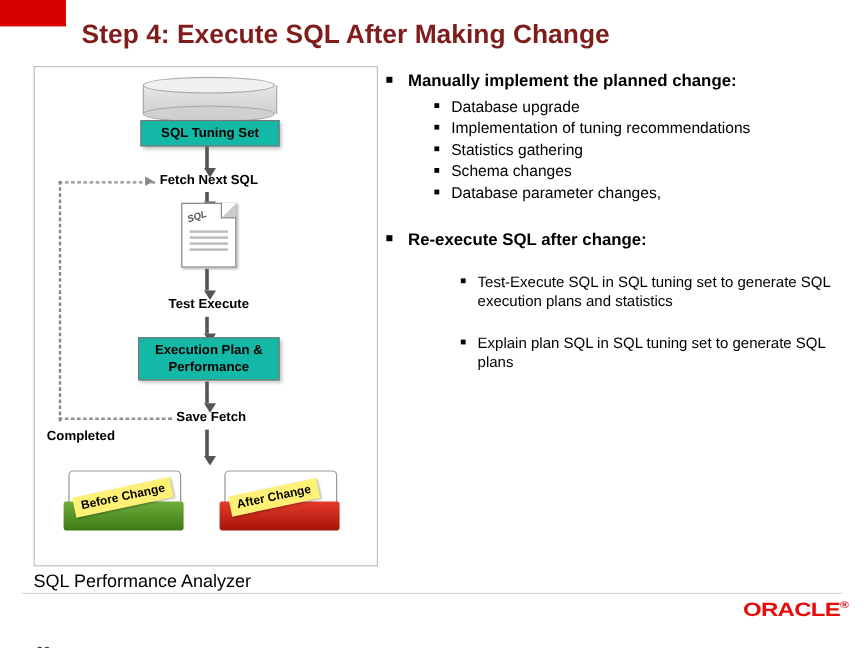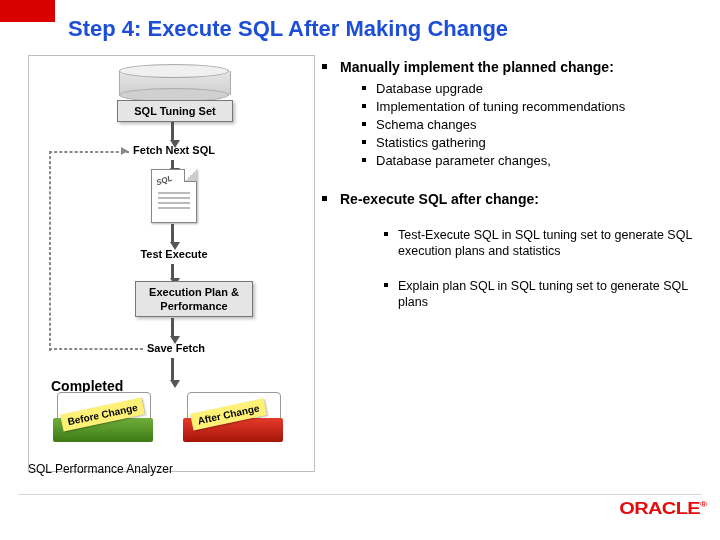--- a/index.html
+++ b/index.html
@@ -15,21 +15,21 @@
     position: absolute;
     top: 0; left: 0;
     width: 55px; height: 22px;
     background: #d90000;
   }
   .title {
     position: absolute;
     top: 16px; left: 68px;
     font-size: 22px;
     font-weight: bold;
-    color: #1d4ed8;
+    color: #7f1d1d;
   }
   .diagram {
     position: absolute;
     top: 55px; left: 28px;
     width: 285px; height: 415px;
     border: 1px solid #bfbfbf;
   }
   .cyl {
     position: absolute;
     left: 90px; top: 8px;
@@ -44,38 +44,38 @@
     position:absolute; left:0; top:0; width:110px; height:14px;
     background:#f0f0f0; border:1px solid #aaa; border-radius:50%;
     box-sizing:border-box;
   }
   .cyl-bot {
     position:absolute; left:0; top:24px; width:110px; height:14px;
     background:#d0d0d0; border:1px solid #aaa; border-radius:50%;
     box-sizing:border-box;
   }
   .box {
-    position:absolute; background:#e5e5e5; border:1px solid #777;
+    position:absolute; background:#14b8a6; border:1px solid #777;
     font-size:11px; font-weight:bold; text-align:center;
     display:flex; align-items:center; justify-content:center;
     box-shadow: 2px 2px 3px rgba(0,0,0,.25);
   }
   .sts  { left:88px; top:44px; width:114px; height:20px; }
   .fns  { left:98px; top:85px; width:94px; height:18px; font-weight:bold; background:transparent; border:none; box-shadow:none;}
   .doc  { position:absolute; left:122px; top:113px; width:44px; height:52px;
           background:#fff; border:1px solid #888; box-shadow:1px 1px 2px rgba(0,0,0,.3);}
   .doc:before{content:""; position:absolute; right:-1px; top:-1px; width:12px;height:12px;
           background:linear-gradient(135deg,#fff 50%,#ccc 50%); border-left:1px solid #888; border-bottom:1px solid #888;}
   .doc .sql{ position:absolute; top:6px; left:4px; font-size:8px; font-style:italic; font-weight:bold; transform:rotate(-18deg); color:#555;}
   .doc .lines{position:absolute; top:22px; left:6px; right:6px;}
   .doc .lines i{display:block; height:2px; background:#bbb; margin-bottom:3px;}
   .te   { left:104px; top:190px; width:82px; height:16px; border:none; box-shadow:none; background:transparent;}
-  .eps  { left:86px; top:225px; width:116px; height:34px; line-height:14px;margin-left:20px;}
+  .eps  { left:86px; top:225px; width:116px; height:34px; line-height:14px;}
   .sr   { left:112px; top:285px; width:70px; height:14px; border:none; box-shadow:none; background:transparent; font-weight:bold;}
-  .comp { position:absolute; left:10px; top:322px; font-size:14px; font-weight:bold;margin-left:12px;}
+  .comp { position:absolute; left:10px; top:302px; font-size:11px; font-weight:bold;}
   .arrow { position:absolute; left:142px; width:0;}
   .arrow:after{content:""; position:absolute; left:-4px; width:0;height:0;
     border-left:5px solid transparent;border-right:5px solid transparent;border-top:8px solid #555;}
   .a1{ top:66px; height:18px; border-left:3px solid #555;}
   .a1:after{ top:18px;}
   .a2{ top:104px; height:8px; border-left:3px solid #555;}
   .a2:after{ top:8px;}
   .a3{ top:168px; height:18px; border-left:3px solid #555;}
   .a3:after{ top:18px;}
   .a4{ top:208px; height:14px; border-left:3px solid #555;}
@@ -97,21 +97,21 @@
   .bk-a { left:154px; top:332px;}
   .pages{ position:absolute; left:4px; top:4px; width:92px; height:40px;
           background:#fff; border:1px solid #999; border-radius:4px 4px 0 0;
           box-shadow:0 2px 0 #eee,0 4px 0 #ddd;}
   .cover{ position:absolute; left:0; top:30px; width:100px; height:24px; border-radius:2px;}
   .bk-b .cover{ background:linear-gradient(#6fae3a,#3d7a16);}
   .bk-a .cover{ background:linear-gradient(#e53a2a,#a51408);}
   .ribbon{ position:absolute; left:8px; top:18px; font-size:10px; font-weight:bold;
            background:#fff176; padding:3px 6px; transform:rotate(-12deg);
            box-shadow:1px 1px 2px rgba(0,0,0,.3); white-space:nowrap;}
-  .spa { position:absolute; left:28px; top:462px; font-size:12px;}
+  .spa { position:absolute; left:28px; top:476px; font-size:15px;}
 
   .content { position:absolute; left:322px; top:58px; width:386px; font-size:14px;}
   .lvl1 { margin:0 0 4px 0; padding-left:18px; position:relative; font-weight:bold; line-height:18px;}
   .lvl1 .b{ position:absolute; left:0; top:6px; width:5px;height:5px; background:#000;}
   .lvl2 { margin:1px 0 1px 40px; padding-left:14px; position:relative; font-size:13px; line-height:17px;}
   .lvl2 .b{ position:absolute; left:0; top:6px; width:4px;height:4px; background:#000;}
   .lvl3 { margin:19px 0 2px 62px; padding-left:14px; position:relative; font-size:12.5px; line-height:16px;}
   .lvl3 .b{ position:absolute; left:0; top:5px; width:4px;height:4px; background:#000;}
   .big-period{ font-size:20px; font-weight:bold; line-height:0;}
   .gap{ height:10px;}
@@ -177,22 +177,22 @@
       <div class="cover"></div>
     <div class="ribbon">After Change</div>
   </div>
 </div>
 <div class="spa">SQL Performance Analyzer</div>
 
 <div class="content">
   <div class="lvl1"><span class="b"></span><span>Manually implement the planned change:</span></div>
   <div class="lvl2"><span class="b"></span><span>Database upgrade</span></div>
   <div class="lvl2"><span class="b"></span><span>Implementation of tuning recommendations</span></div>
+  <div class="lvl2"><span class="b"></span><span>Statistics gathering</span></div>
   <div class="lvl2"><span class="b"></span><span>Schema changes</span></div>
-  <div class="lvl2"><span class="b"></span><span>Statistics gathering</span></div>
   <div class="lvl2"><span class="b"></span><span>Database parameter changes,</span></div>
   <div class="gap"></div>
   <div class="gap"></div>
   <div class="lvl1"><span class="b"></span><span>Re-execute SQL after change:</span></div>
   <div class="lvl3"><span class="b"></span><span>Test-Execute SQL in SQL tuning set to generate SQL execution plans and statistics</span></div>
   <div class="lvl3"><span class="b"></span><span>Explain plan SQL in SQL tuning set to generate SQL plans</span></div>
 </div>
 
 <div class="footer-line"></div>
 <div class="page-num">30</div>

